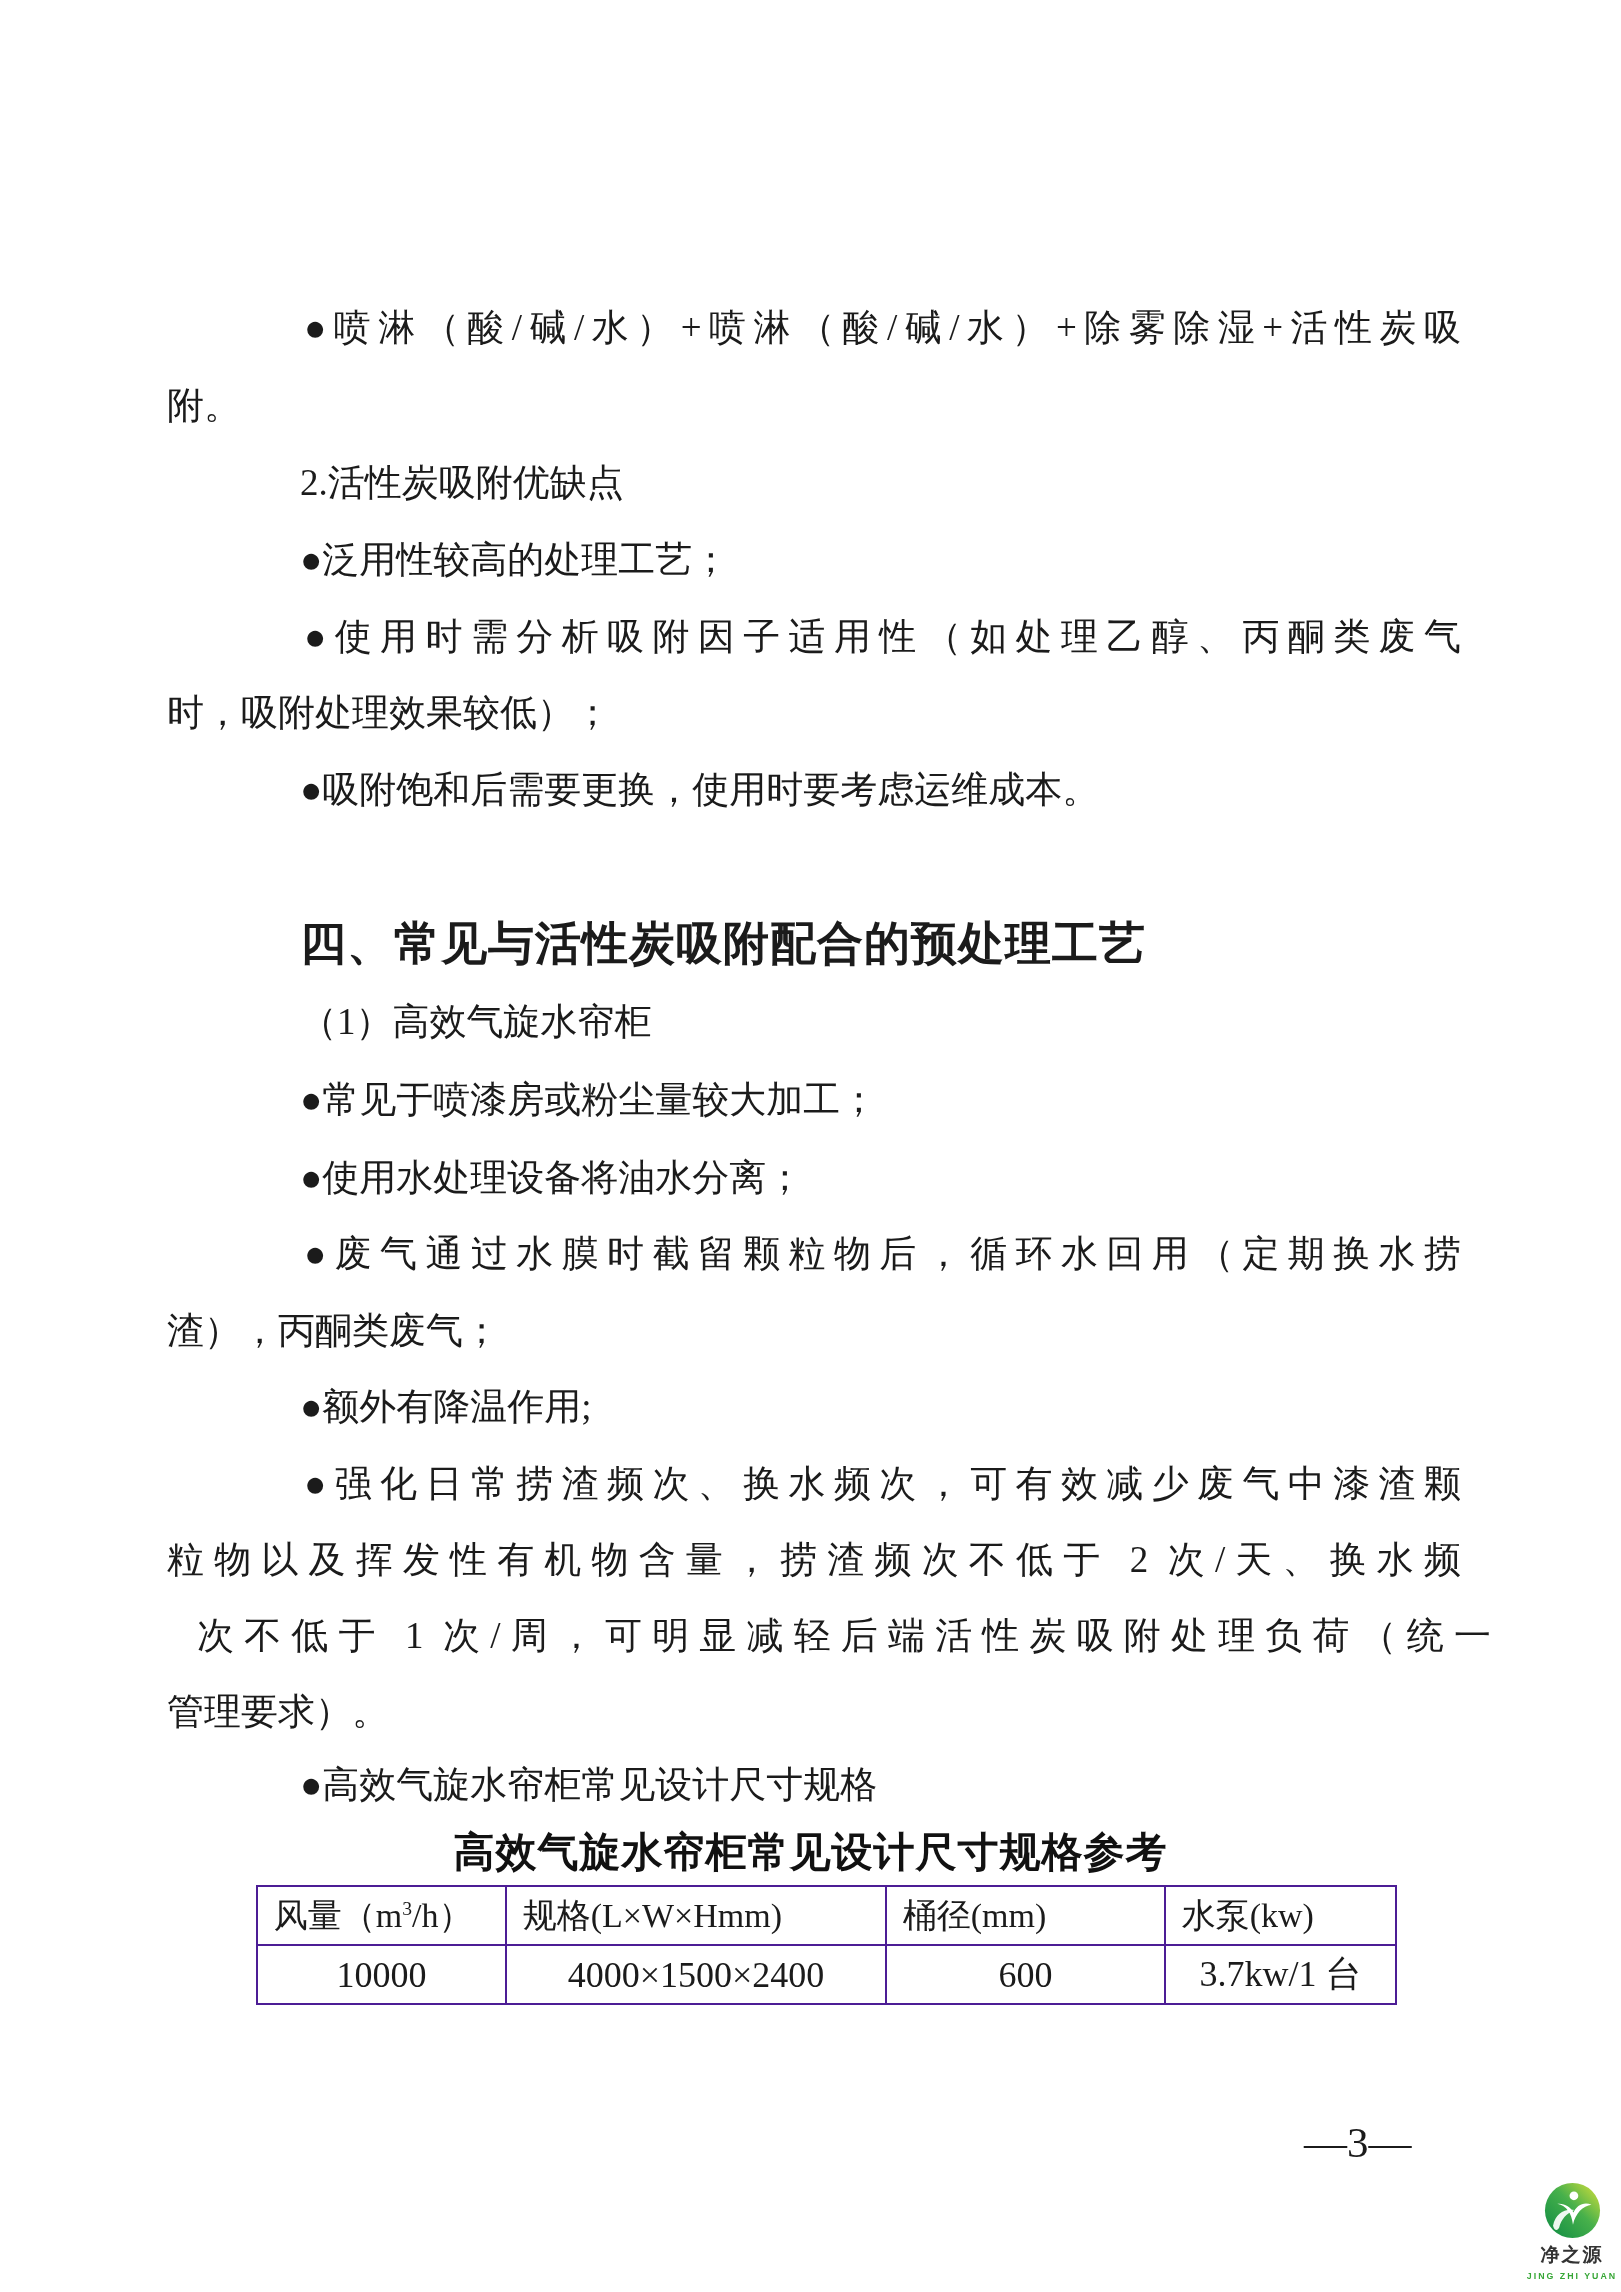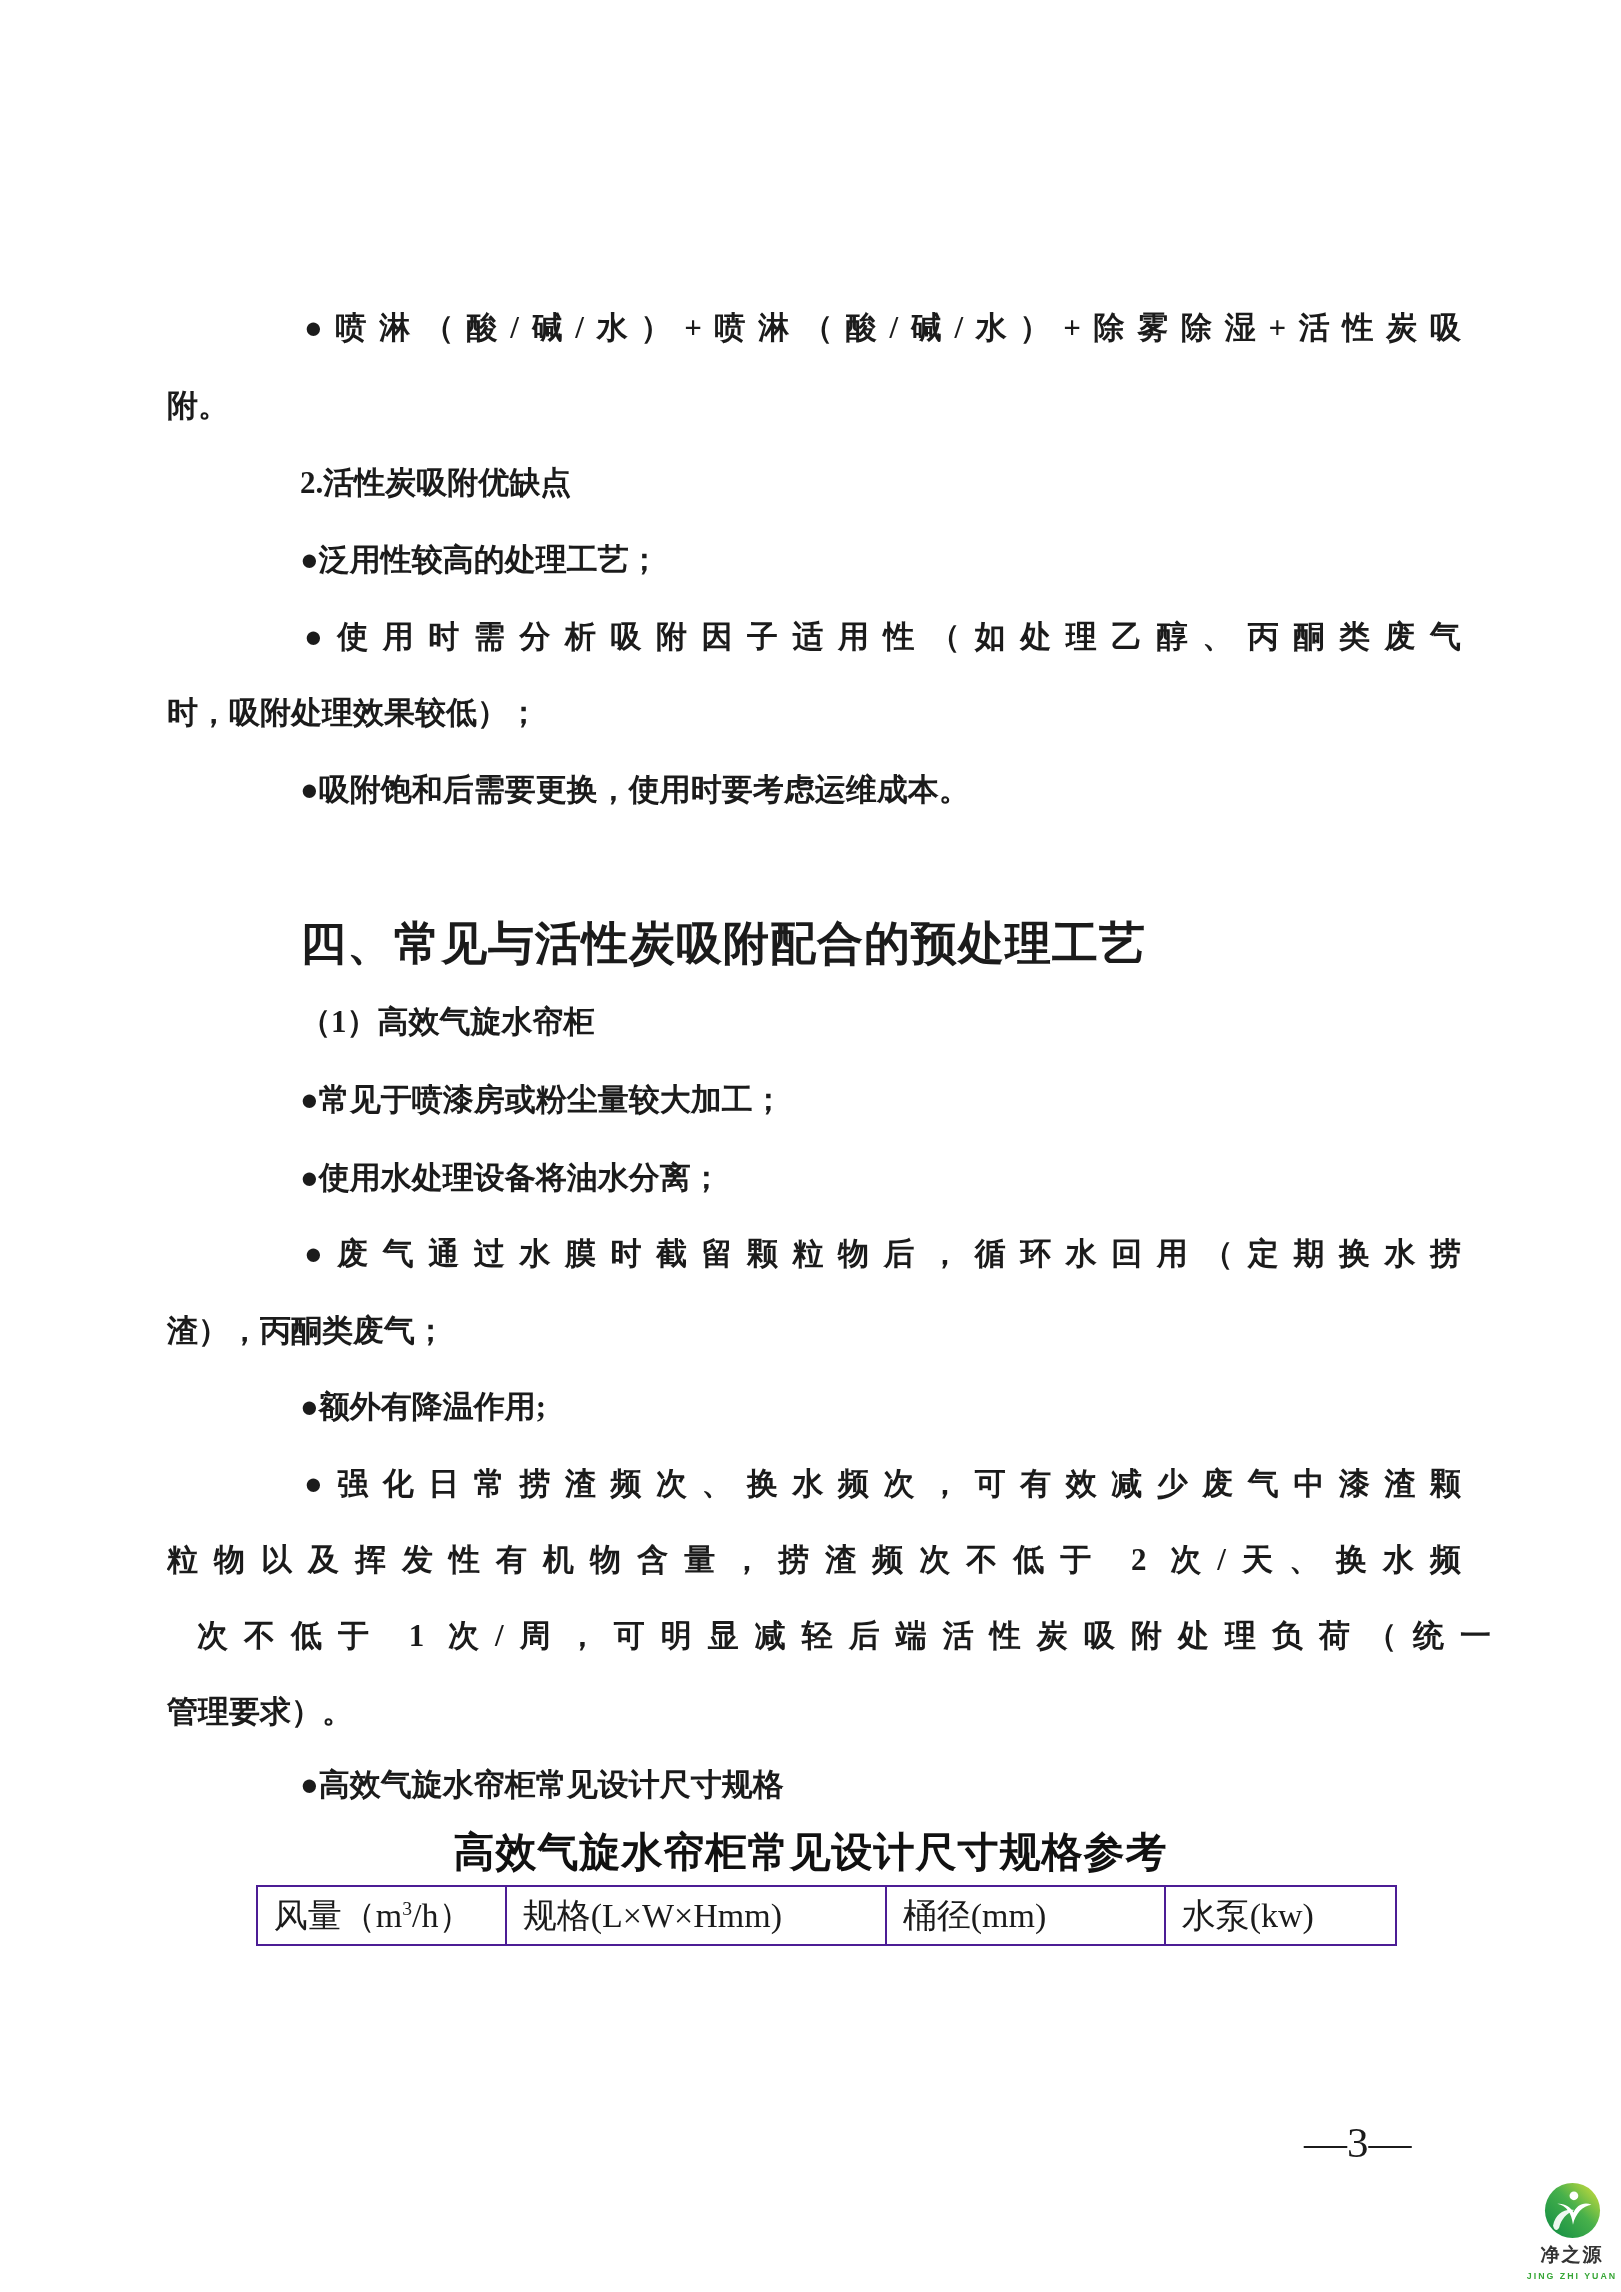--- a/index.html
+++ b/index.html
@@ -1,22 +1,22 @@
 <!DOCTYPE html>
 <html><head>
 <meta charset="utf-8">
 <style>
   html,body{margin:0;padding:0;}
   body{
     width:1621px;height:2293px;position:relative;background:#ffffff;
     font-family:"Liberation Serif","DejaVu Serif",serif;
   }
   .doc-line{
-    position:absolute;height:63px;font-size:31px;line-height:61px;color:#1b1b1b;
-    font-family:"Liberation Serif","DejaVu Serif",serif;white-space:nowrap;font-weight:bold;
+    position:absolute;height:63px;font-size:37px;line-height:61px;color:#1b1b1b;
+    font-family:"Liberation Serif","DejaVu Serif",serif;white-space:nowrap;
   }
   .fill{
     white-space:normal;text-align:justify;text-align-last:justify;
     word-break:break-all;overflow:hidden;
   }
   .L1{left:304px;top:297px;width:1157px;}
   .L2{left:167px;top:375px;}
   .L3{left:300px;top:452px;}
   .L4{left:300px;top:529px;}
   .L5{left:304px;top:606px;width:1157px;}
@@ -105,20 +105,26 @@
       <col style="width:279px">
       <col style="width:231px">
   </colgroup>
   <tbody>
       <tr>
     <th><span>风量（m</span><sup>3</sup><span>/h）</span></th>
     <th>规格(L×W×Hmm)</th>
     <th>桶径(mm)</th>
     <th>水泵(kw)</th>
   </tr>
+  <tr>
+    <td>10000</td>
+    <td>4000×1500×2400</td>
+    <td>600</td>
+    <td>3.7kw/1 台</td>
+  </tr>
 </tbody>
   </table>
 
 <div class="page-num">—3—</div>
 
 <div class="logo">
   <svg viewBox="0 0 60 60" aria-hidden="true">
     <defs>
       <linearGradient id="lg" x1="0" y1="1" x2="1" y2="0">
         <stop offset="0" stop-color="#0c8a43"></stop>

